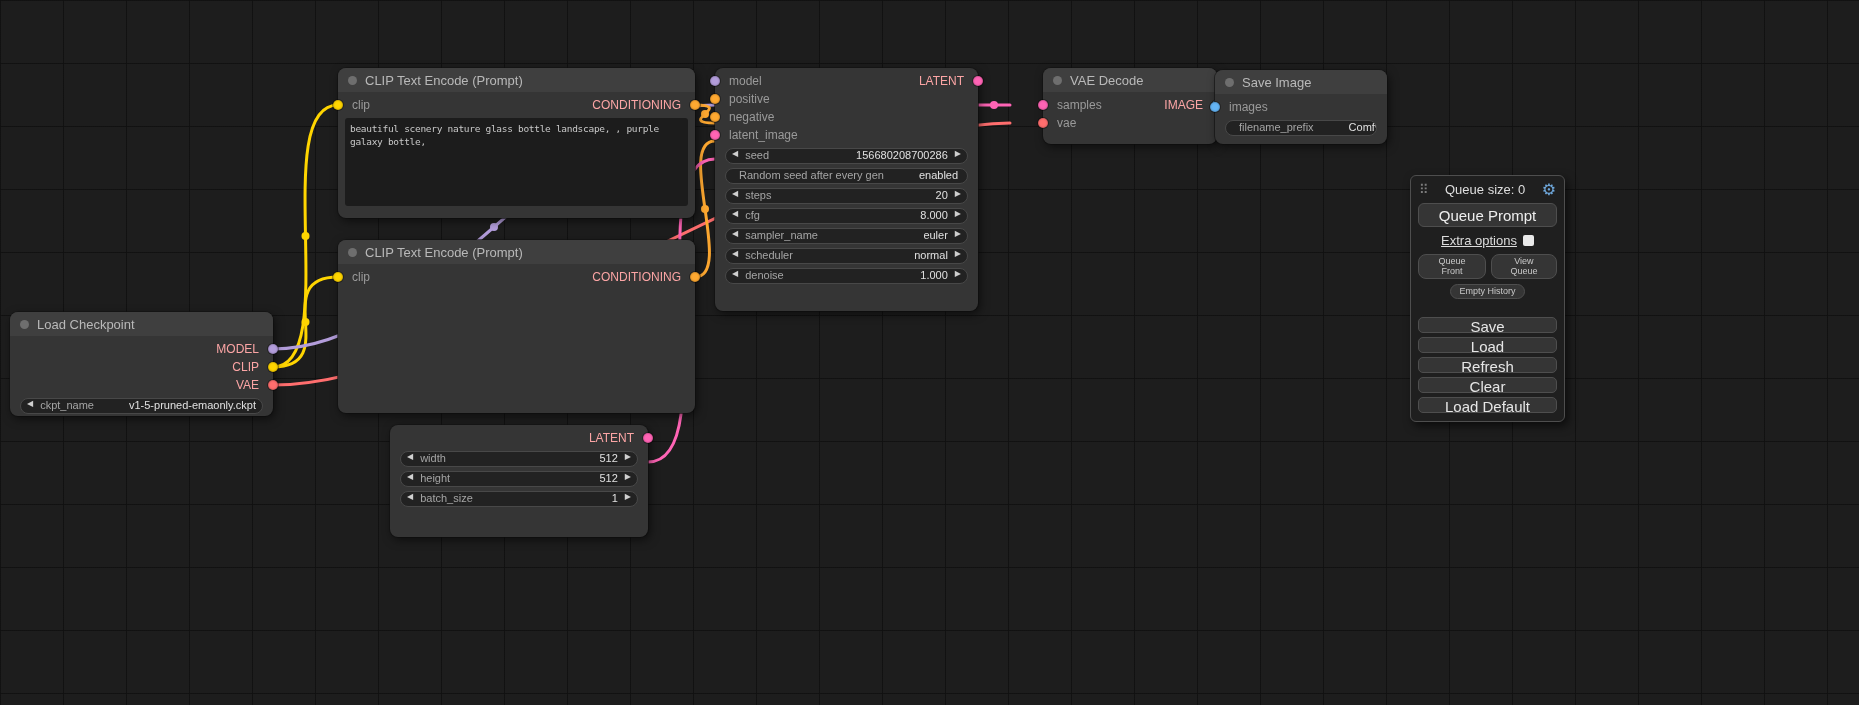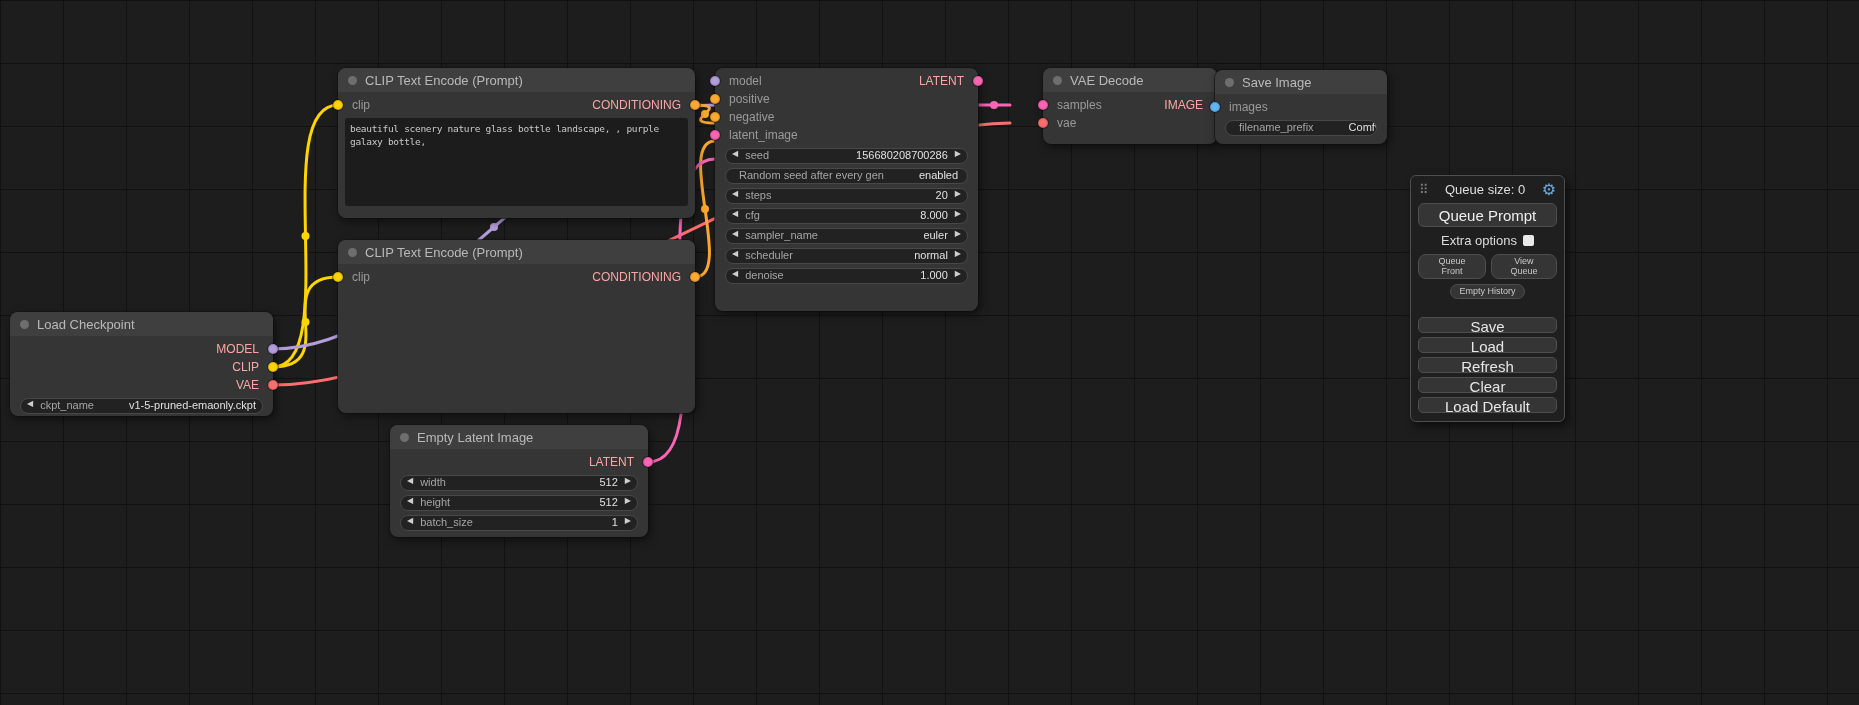--- a/index.html
+++ b/index.html
@@ -75,21 +75,21 @@
   .drag-handle{ color:#7d7d7d; font-size:13px; line-height:12px; cursor:grab; }
   .queue-size{ font-size:13px; color:#dedede; }
   .gear{ font-size:16px; line-height:14px; cursor:pointer; }
   button{ font-family:"Liberation Sans", sans-serif; cursor:pointer; }
   .btn-queue{
     display:block; width:100%; height:24px; margin:2px 0 6px;
     background:#353535; border:1px solid #4e4e4e; border-radius:6px;
     color:#eee; font-size:15px;
   }
   .extra-row{ display:flex; align-items:center; justify-content:center; gap:6px;
-              font-size:13px; color:#dcdcdc; margin:4px 0 6px; }
+              font-size:13px; color:#dcdcdc; margin:4px 0 6px;text-decoration:underline; }
   .checkbox{ width:11px; height:11px; background:#e9e9e9; border-radius:2px; display:inline-block; }
   .small-row{ display:flex; justify-content:center; gap:5px; margin-bottom:5px; }
   .btn-small{
     background:#353535; border:1px solid #4e4e4e; border-radius:8px;
     color:#c9c9c9; font-size:9px; padding:1px 8px 2px; line-height:10px;
   }
   .gap{ height:9px; }
   .btn-big{
     display:block; width:100%; height:16px; margin:4px 0 0;
     background:#353535; border:1px solid #4e4e4e; border-radius:5px;
@@ -174,24 +174,20 @@
       <div class="slot">
         <span class="dot in" style="background-color: rgb(255, 213, 0);"></span>
         <span class="in-label">clip</span>
         <span class="out-label">CONDITIONING</span>
         <span class="dot out" style="background-color: rgb(255, 169, 49);"></span>
       </div>
     </div>
   </div>
 
   <div class="node" style="left:390px;top:425px;width:258px;height:112px">
-    <div class="node-title">
-      <span class="title-dot" style="background-color: rgb(110, 110, 110);"></span>
-      <span>Empty Latent Image</span>
-    </div>
     <div class="slots">
       <div class="slot">
         <span class="out-label">LATENT</span>
         <span class="dot out" style="background-color: rgb(255, 100, 181);"></span>
       </div>
     </div>
     <div class="widget">
       <span class="warrow">◀</span>
       <span class="wname">width</span>
       <span class="wvalue">512</span>

